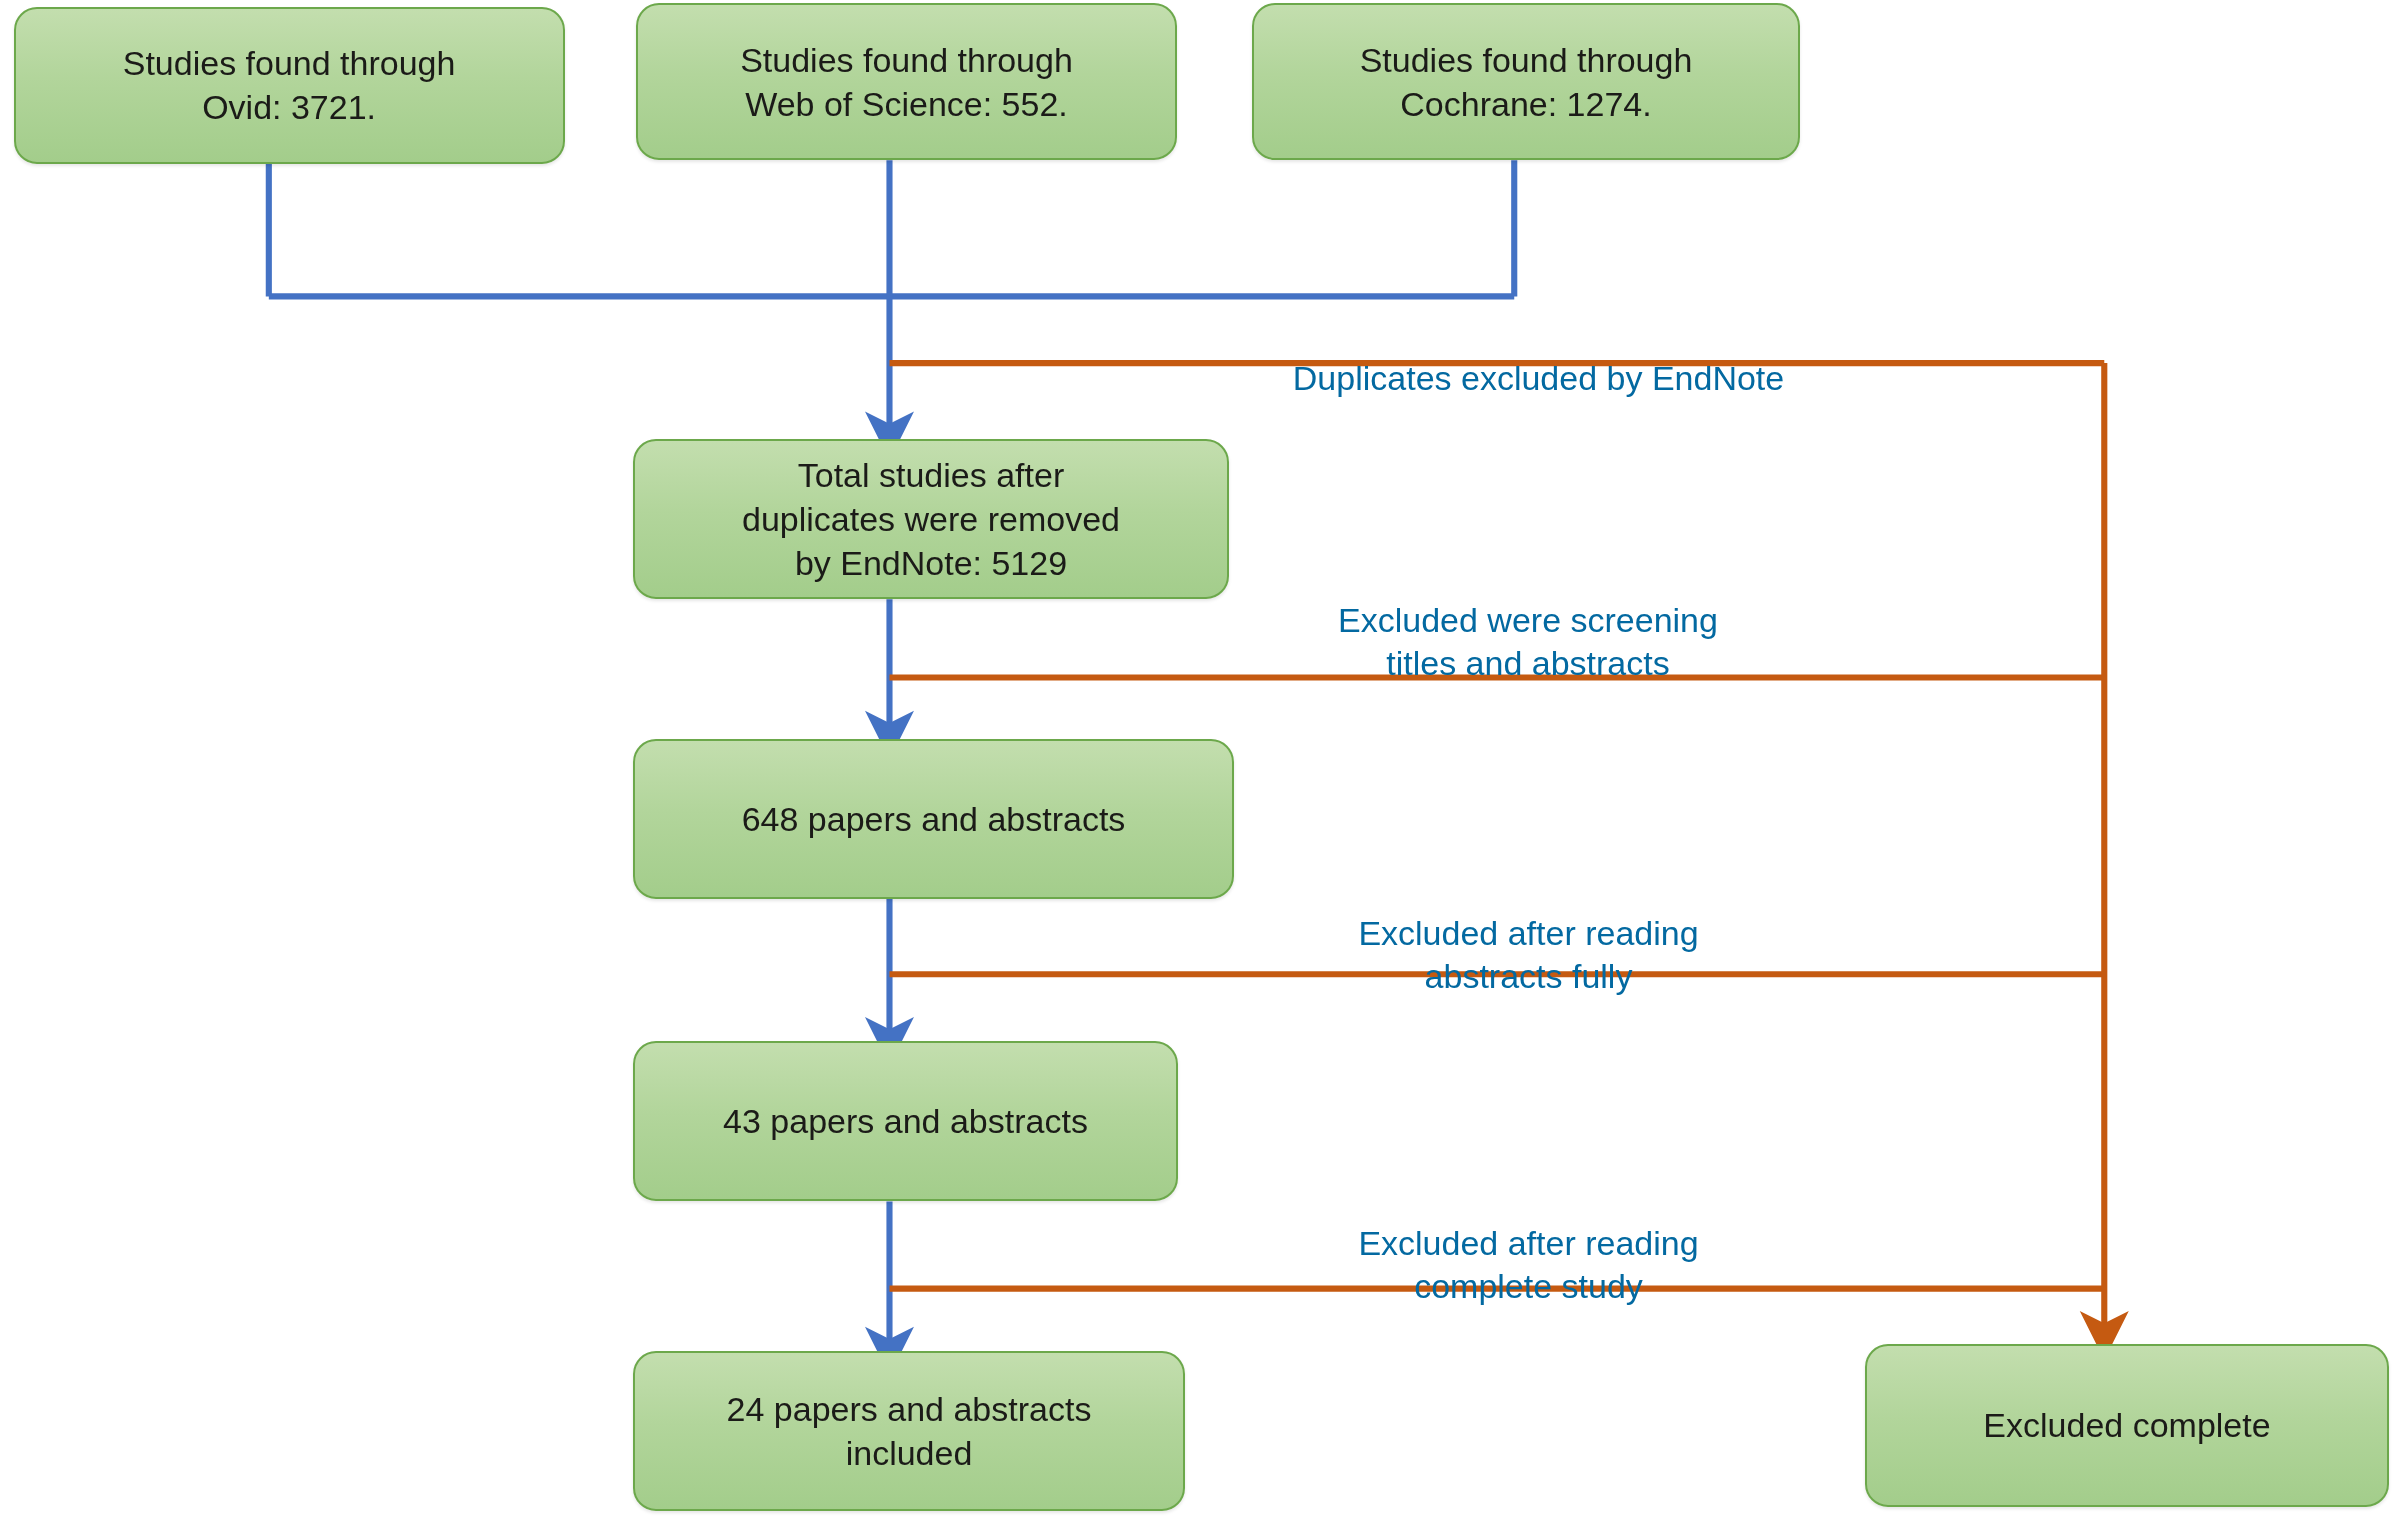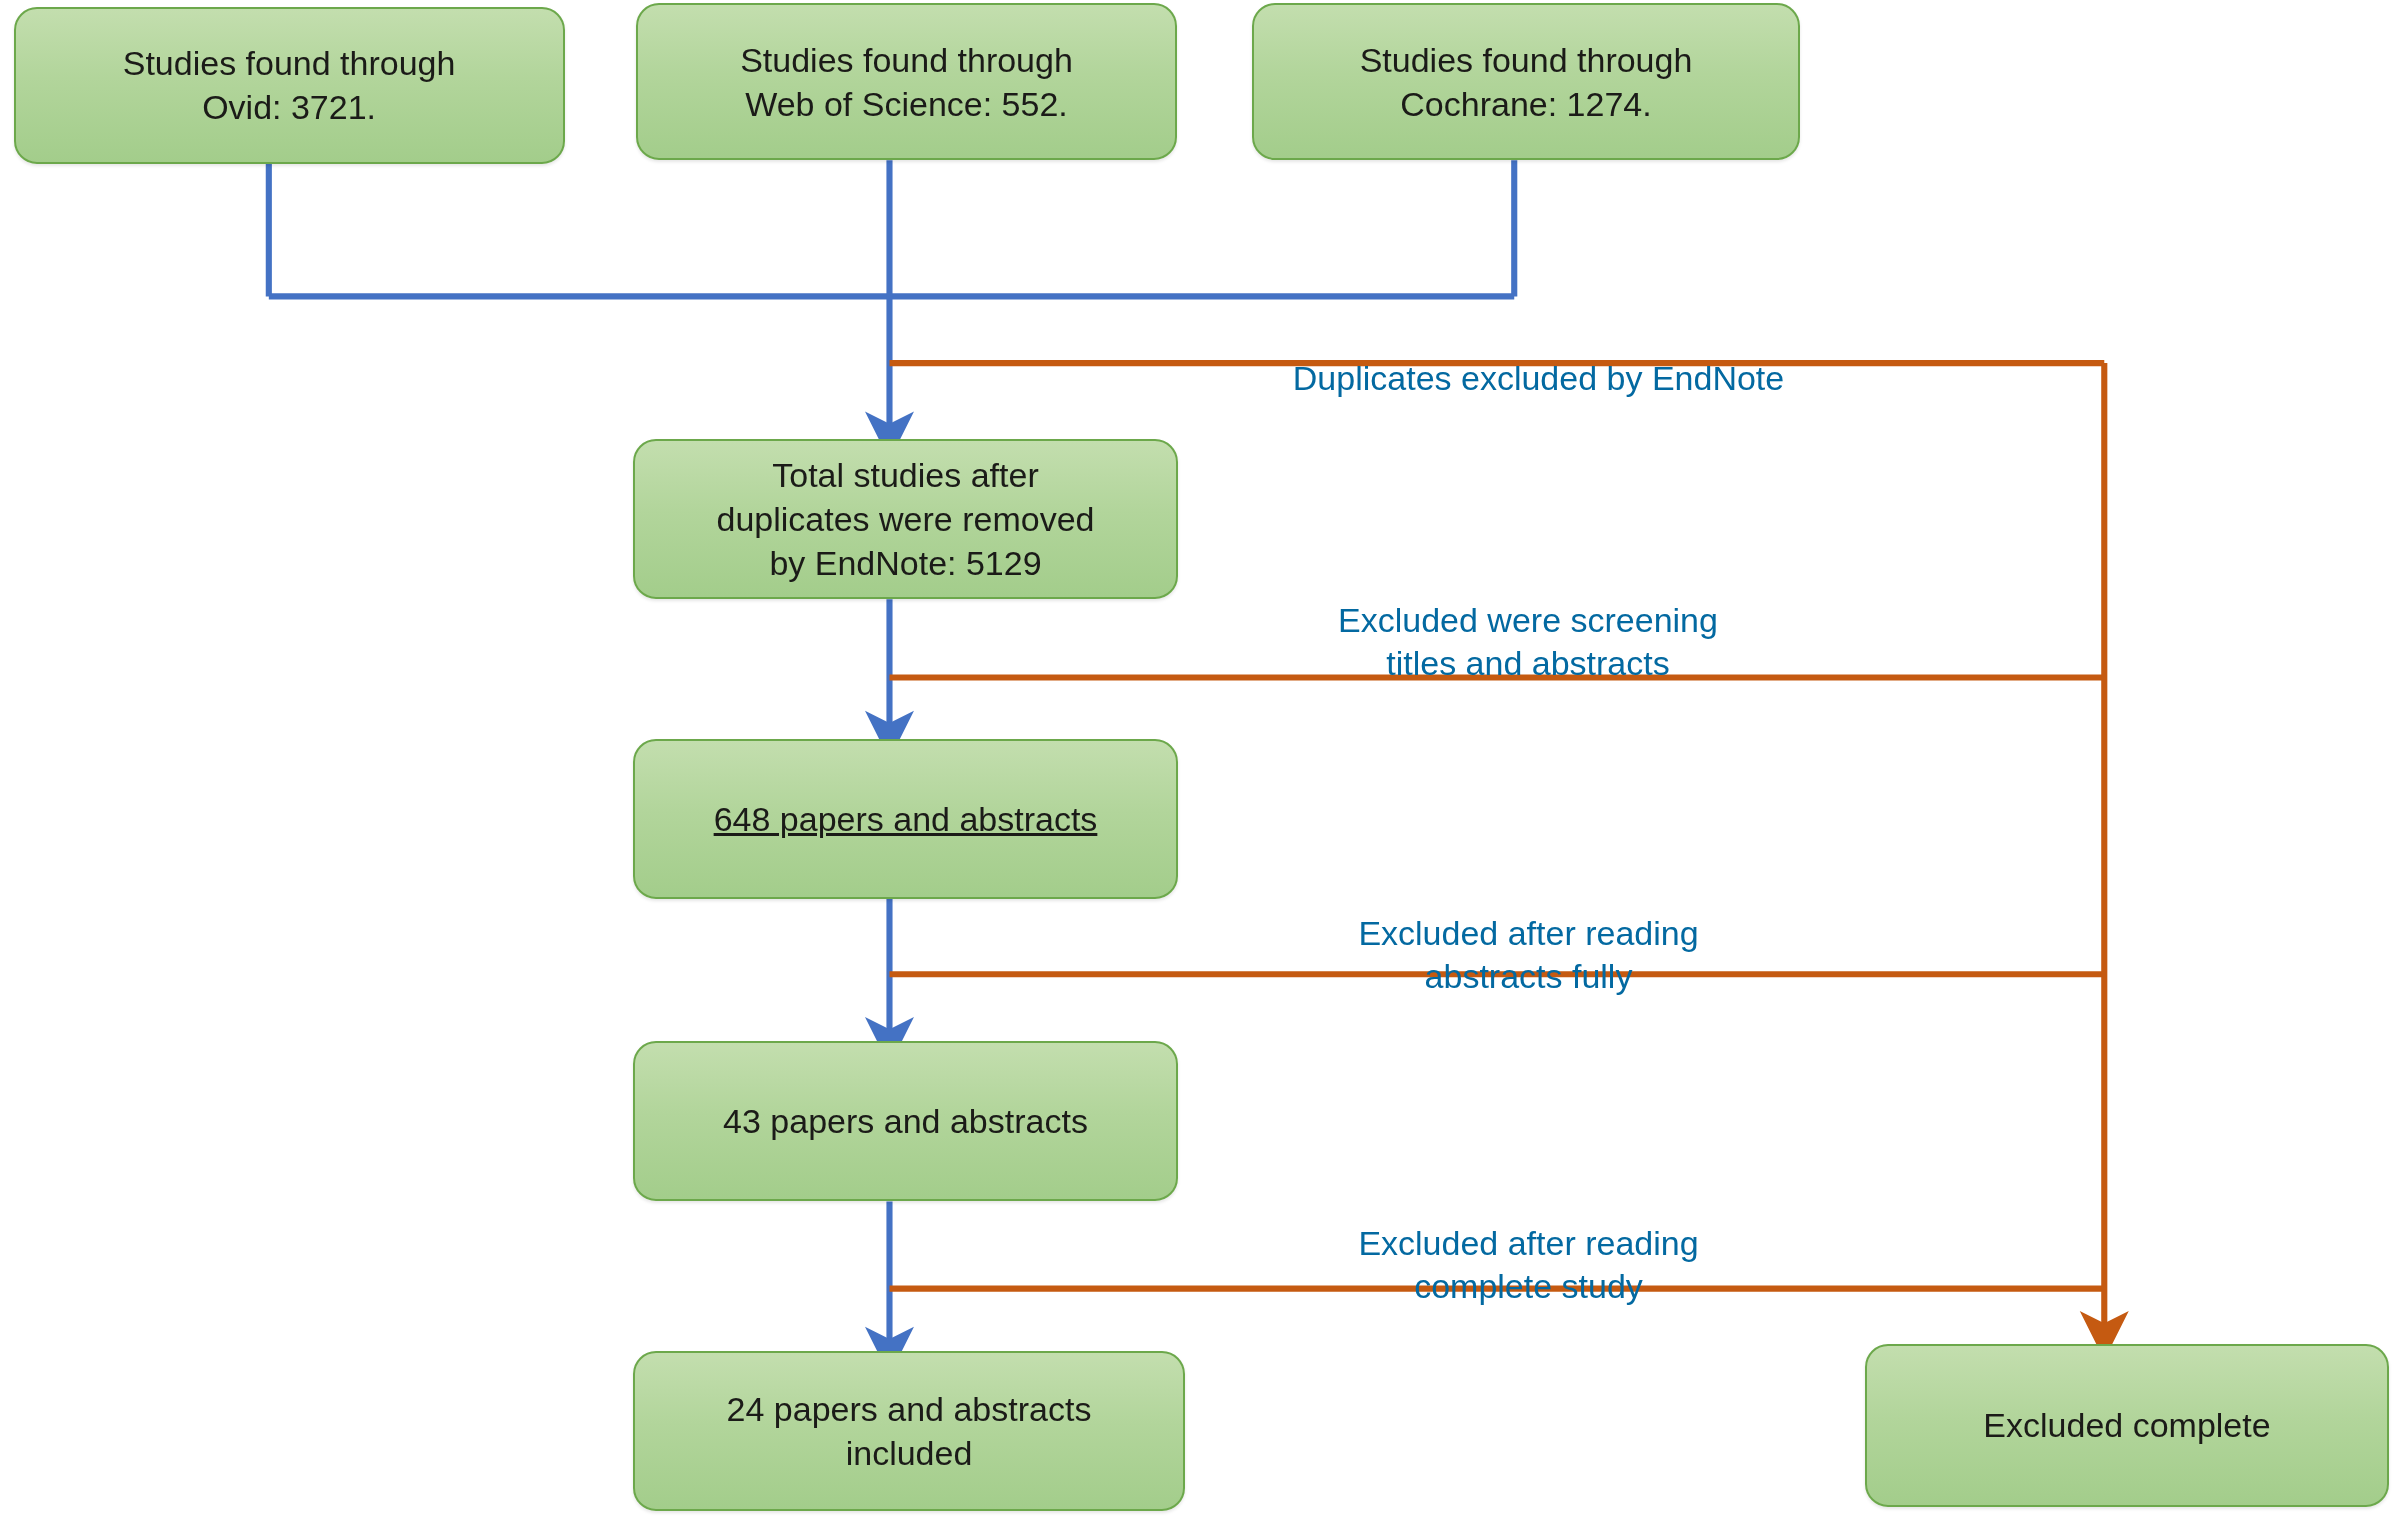--- a/index.html
+++ b/index.html
@@ -81,27 +81,27 @@
   <div class="node" style="left:636px; top:3.4px;    width:541px; height:157px;">
     <span class="txt">Studies found through
 Web of Science: 552.</span>
   </div>
 
   <div class="node" style="left:1252px;top:3.4px;    width:548px; height:157px;">
     <span class="txt">Studies found through
 Cochrane: 1274.</span>
   </div>
 
-  <div class="node" style="left:633px; top:439px;  width:545px; height:160px;">
+  <div class="node" style="left:633px; top:439px;  width:596px; height:160px;">
     <span class="txt">Total studies after
 duplicates were removed
 by EndNote: 5129</span>
   </div>
 
-  <div class="node" style="left:633px; top:739px; width:545px; height:160px;text-decoration:underline;">
+  <div class="node" style="left:633px; top:739px; width:601px; height:160px;">
     <span class="txt">648 papers and abstracts</span>
   </div>
 
   <div class="node" style="left:633px; top:1041px; width:545px; height:160px;">
     <span class="txt">43 papers and abstracts</span>
   </div>
 
   <div class="node" style="left:633px; top:1351px; width:552px; height:160px;">
     <span class="txt">24 papers and abstracts
 included</span>

